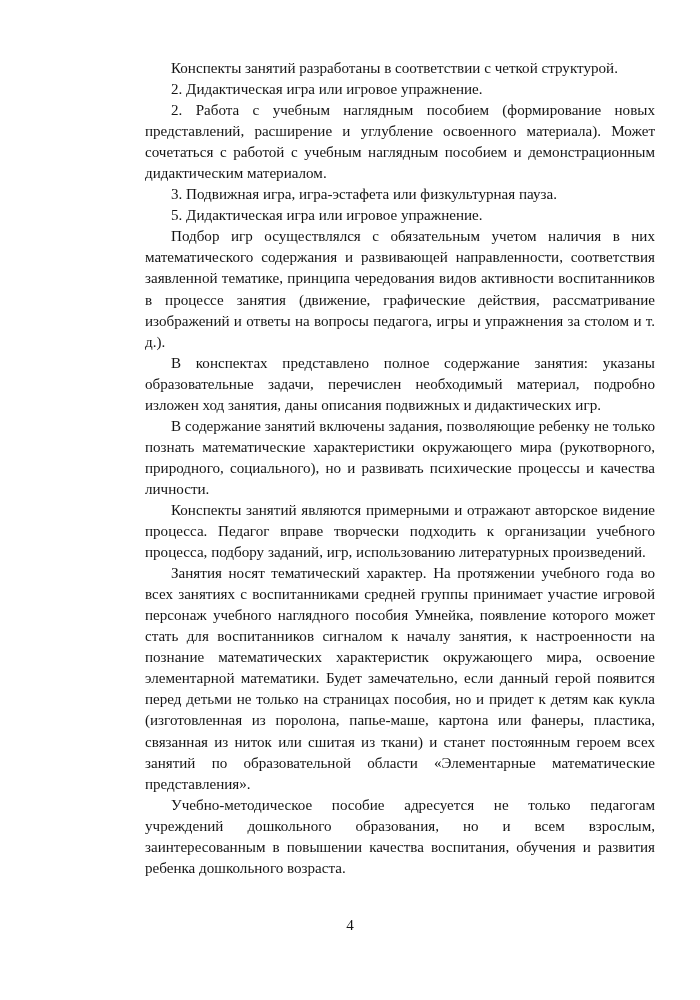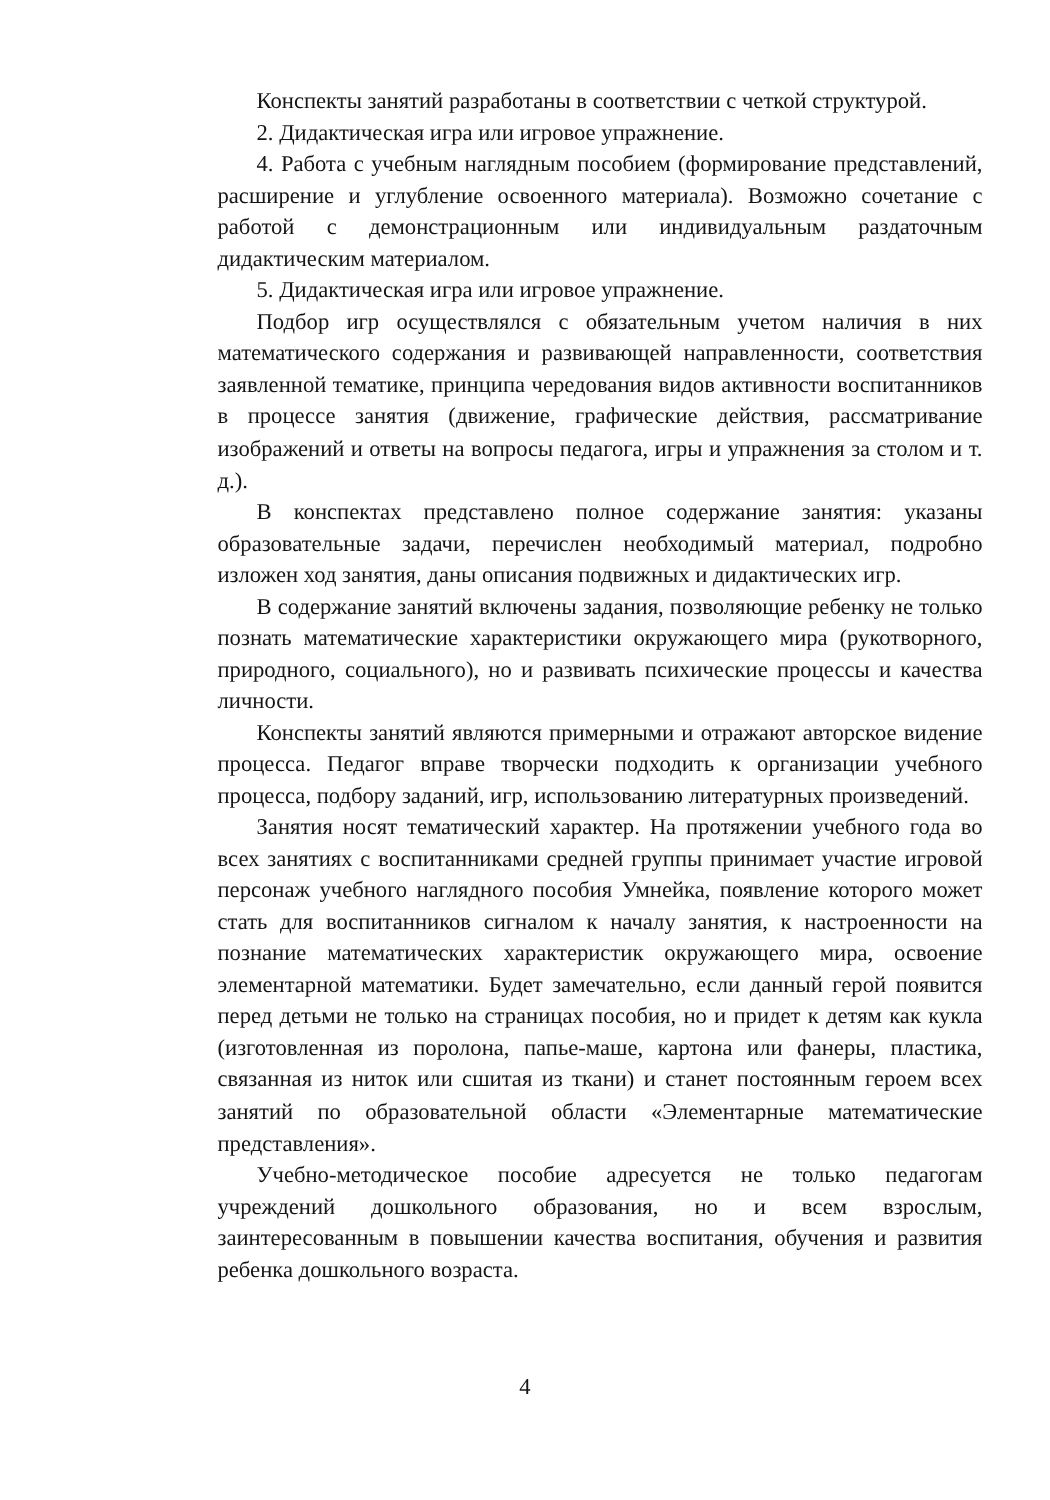--- a/index.html
+++ b/index.html
@@ -67,23 +67,24 @@
 <body>
 
 <div class="page">
 
   <div class="text-column">
 
     <p class="para indent">Конспекты занятий разработаны в соответствии с четкой структурой.</p>
 
     <p class="para list-item">2. Дидактическая игра или игровое упражнение.</p>
 
+    <p class="para list-item">2. Работа с учебным наглядным пособием (формирование новых представлений, расширение и углубление освоенного материала). Может сочетаться с работой с учебным наглядным пособием и демонстрационным дидактическим материалом.</p>
 
+    <p class="para list-item">3. Подвижная игра, игра-эстафета или физкультурная пауза.</p>
 
-    <p class="para list-item">4. Работа с учебным наглядным пособием (формирование представлений, расширение и углубление освоенного материала). Возможно сочетание с работой с демонстрационным или индивидуальным раздаточным дидактическим материалом.</p>
 
     <p class="para list-item">5. Дидактическая игра или игровое упражнение.</p>
 
     <p class="para indent">Подбор игр осуществлялся с обязательным учетом наличия в них математического содержания и развивающей направленности, соответствия заявленной тематике, принципа чередования видов активности воспитанников в процессе занятия (движение, графические действия, рассматривание изображений и ответы на вопросы педагога, игры и упражнения за столом и т. д.).</p>
 
     <p class="para indent">В конспектах представлено полное содержание занятия: указаны образовательные задачи, перечислен необходимый материал, подробно изложен ход занятия, даны описания подвижных и дидактических игр.</p>
 
     <p class="para indent">В содержание занятий включены задания, позволяющие ребенку не только познать математические характеристики окружающего мира (рукотворного, природного, социального), но и развивать психические процессы и качества личности.</p>
 
     <p class="para indent">Конспекты занятий являются примерными и отражают авторское видение процесса. Педагог вправе творчески подходить к организации учебного процесса, подбору заданий, игр, использованию литературных произведений.</p>

